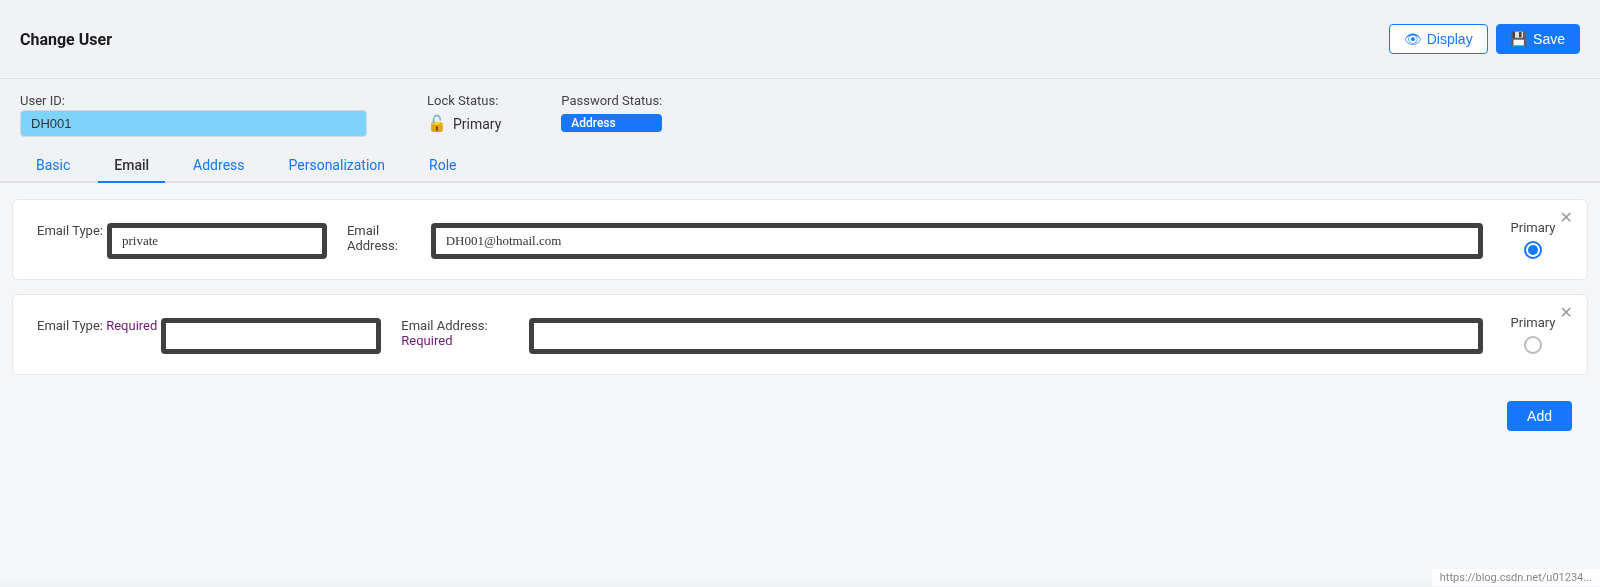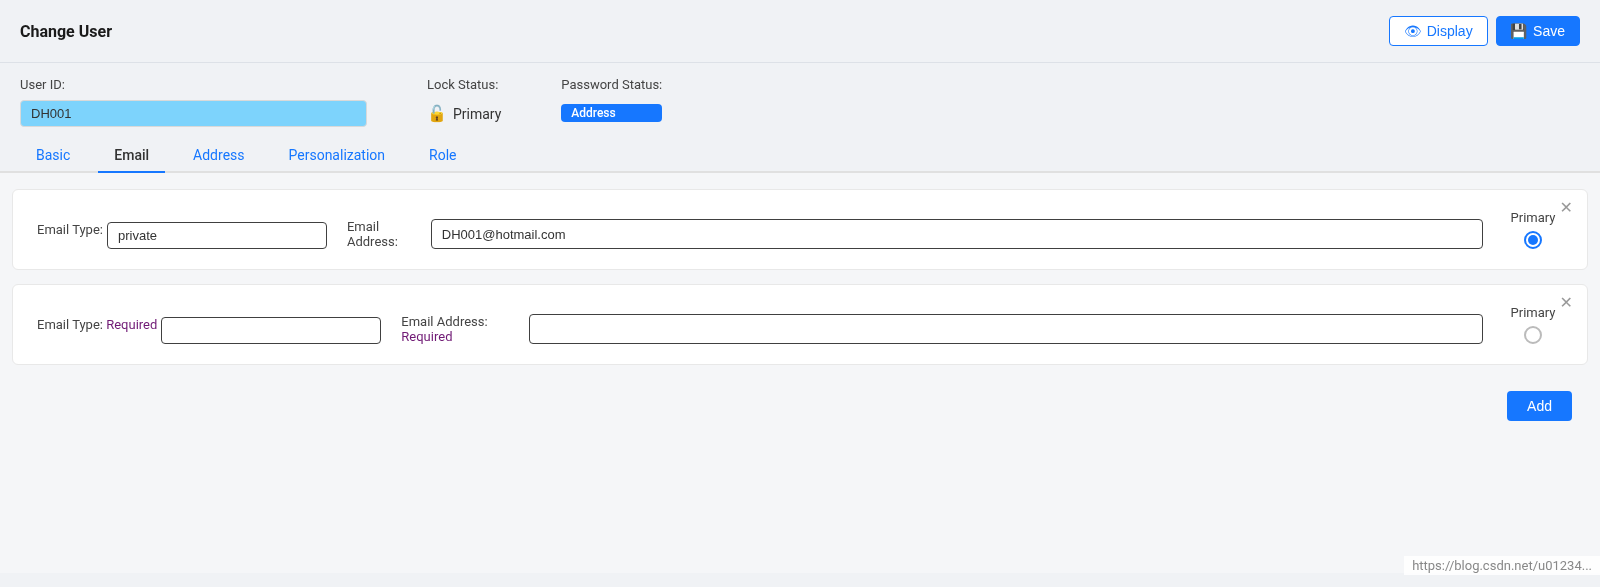--- a/index.html
+++ b/index.html
@@ -4,21 +4,21 @@
   <style>
     * { box-sizing: border-box; margin: 0; padding: 0; }
     body {
       font-family: -apple-system, BlinkMacSystemFont, 'Segoe UI', Roboto, sans-serif;
       font-size: 14px;
       background: #f0f2f5;
       color: #333;
     }
     .page-header {
       background: #f0f2f5;
-      padding: 16px 20px;
+      padding: 24px 20px;
       display: flex;
       align-items: center;
       justify-content: space-between;
       border-bottom: 1px solid #dde1e7;
     }
     .page-title {
       font-size: 16px;
       font-weight: 700;
       color: #1a1a1a;
     }
@@ -49,21 +49,21 @@
     .user-info-section {
       background: #f0f2f5;
       padding: 14px 20px 0 20px;
       display: flex;
       gap: 60px;
       align-items: flex-start;
     }
     .info-field {
       display: flex;
       flex-direction: column;
-      gap: 8px;
+      gap: 2px;
     }
     .info-label {
       font-size: 13px;
       color: #444;
       font-weight: 400;
     }
     .info-input {
       border: 1px solid #d9d9d9;
       border-radius: 4px;
       padding: 5px 10px;
@@ -147,26 +147,27 @@
       gap: 4px;
     }
     .field-label {
       font-size: 13px;
       color: #444;
     }
     .field-label .required-text {
       color: #701a75;
     }
     .field-input {
-      border: 1px solid #404040;
+      border: 5px solid #404040;
       border-radius: 4px;
       padding: 5px 10px;
       font-size: 13px;
       background: #fff;
       color: #333;
+      font-family: Liberation Serif, serif;
     }
     .email-type-field {
       width: 220px;
     }
     .email-address-field {
       flex: 1;
     }
     .primary-group {
       display: flex;
       flex-direction: column;
@@ -215,24 +216,24 @@
       color: #fff;
       border: none;
       border-radius: 4px;
       padding: 7px 20px;
       font-size: 14px;
       cursor: pointer;
       font-weight: 500;
     }
     .url-bar {
       position: fixed;
-      bottom: 12px;
+      bottom: 1px;
       right: 0;
       background: rgba(255,255,255,0.85);
-      font-size: 13px;
+      font-size: 11px;
       color: #888;
       padding: 2px 8px;
     }
   </style>
 </head>
 <body>
 
 <div class="page-header">
   <span class="page-title">Change User</span>
   <div class="header-buttons">

